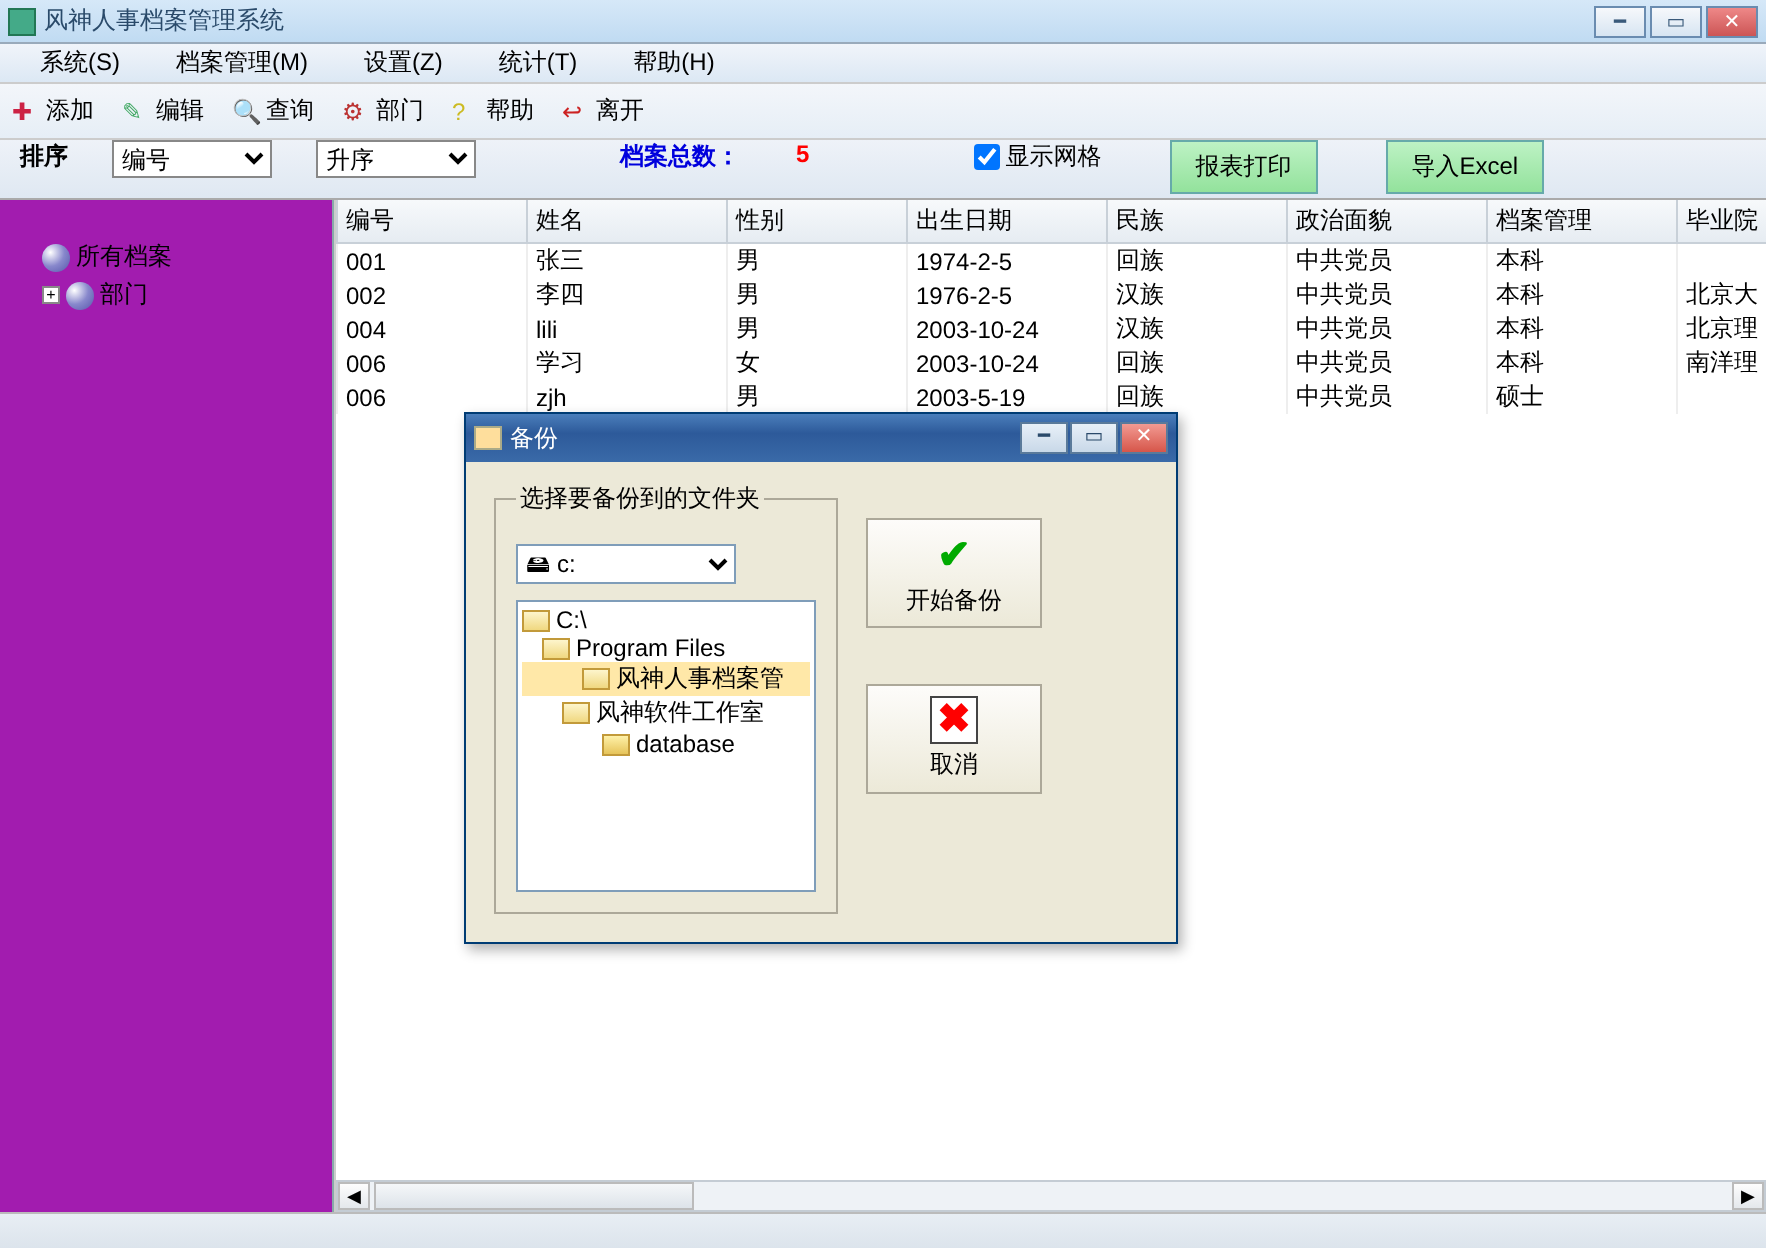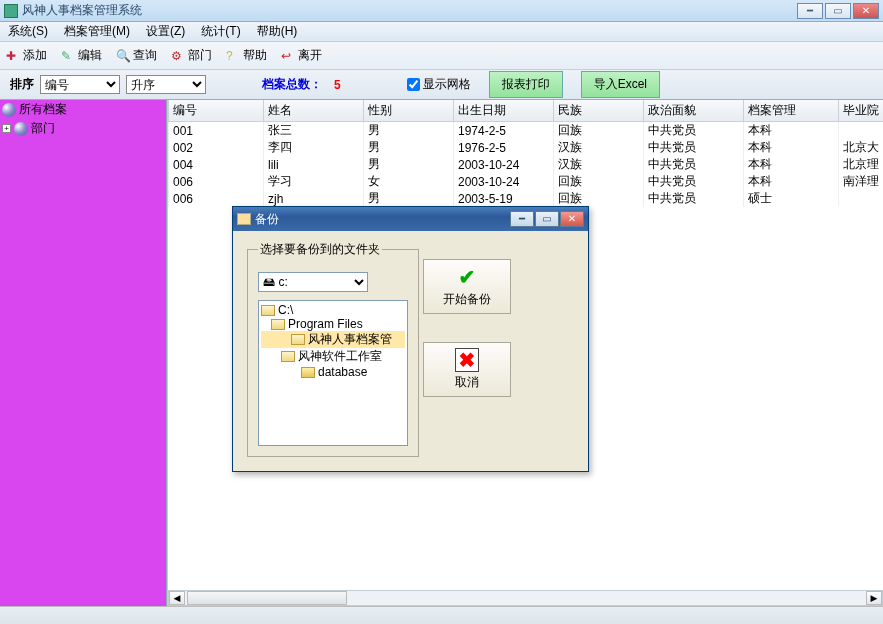--- a/index.html
+++ b/index.html
@@ -8,38 +8,38 @@
 
 .titlebar { height: 22px; background: linear-gradient(#d6e8f8,#c0dbf2); display: flex; align-items: center; padding: 0 4px; border-bottom: 1px solid #9ab; }
 .titlebar .app-icon { width: 14px; height: 14px; background: #4a8; border: 1px solid #275; margin-right: 4px; }
 .titlebar .title { font-size: 12px; color: #2a4a6a; }
 .titlebar .win-ctrls { margin-left: auto; display: flex; gap: 2px; }
 .titlebar .win-btn { width: 26px; height: 16px; background: linear-gradient(#f6f8fb,#d7e5f2); border: 1px solid #6a8cb0; color: #3a5a7a; font-size: 10px; display: flex; align-items: center; justify-content: center; }
 .titlebar .win-btn.close { background: linear-gradient(#e88,#c55); color: #fff; }
 
 
 .menubar { height: 20px; background: linear-gradient(#f0f4fa,#dce8f4); display: flex; align-items: center; padding: 0 4px; font-size: 12px; color: #000; gap: 8px; border-bottom: 1px solid #ccc; }
-.menubar span { padding: 1px 4px; }
+.menubar span { padding: 1px 4px; margin-left: 12px; }
 
 
 .toolbar { height: 28px; background: linear-gradient(#f3f6fa,#e6eef6); display: flex; align-items: center; padding: 0 6px; font-size: 12px; gap: 14px; border-bottom: 1px solid #ccc; }
 .tbtn { display: flex; align-items: center; gap: 3px; color: #000; }
 .tbtn .ic { width: 14px; height: 14px; display: inline-block; }
 
 
-.filterbar { height: 30px; background: linear-gradient(#eef2f8,#dfe8f2); display: flex; align-items: center; padding: 0 10px; font-size: 12px; gap: 6px; border-bottom: 1px solid #aaa; }
+.filterbar { height: 30px; background: linear-gradient(#eef2f8,#dfe8f2); display: flex; align-items: flex-start; padding: 0 10px; font-size: 12px; gap: 22px; border-bottom: 1px solid #aaa; }
 .filterbar select { font-size: 12px; height: 19px; border: 1px solid #888; background: #fff; }
 .filterbar .lbl-total { color: #00d; font-weight: bold; margin-left: 50px; }
 .filterbar .lbl-count { color: #f00; font-weight: bold; margin-left: 6px; }
 .filterbar .chk { margin-left: 60px; display: flex; align-items: center; gap: 3px; }
 .fbtn { margin-left: 12px; padding: 4px 12px; border: 1px solid #6aa; background: linear-gradient(#bdf2c4,#93e29c); font-size: 12px; cursor: pointer; }
 
 
 .content { display: flex; height: calc(624px - 22px - 20px - 28px - 30px - 18px); }
-.sidebar { width: 167px; background: #d946ef; border-right: 1px solid #8aa; padding: 0; font-size: 12px; }
+.sidebar { width: 167px; background: #a21caf; border-right: 1px solid #8aa; padding: 19px; font-size: 12px; }
 .sidebar .node { display: flex; align-items: center; gap: 3px; padding: 1px 2px; }
 .sidebar .icon-ball { width: 14px; height: 14px; background: radial-gradient(circle at 30% 30%,#fff,#88c,#55a); border-radius: 50%; }
 .sidebar .plus { width: 9px; height: 9px; border: 1px solid #888; font-size: 8px; line-height: 7px; text-align: center; color: #000; background: #fff; }
 
 .grid { flex: 1; background: #fff; position: relative; overflow: hidden; border-left: 1px solid #ccc; }
 .grid table { border-collapse: collapse; font-size: 12px; width: 100%; table-layout: fixed; }
 .grid th { background: linear-gradient(#f7f9fb,#e6ecf2); border: 1px solid #c8d0d8; border-top: none; text-align: left; padding: 2px 4px; font-weight: normal; height: 18px; }
 .grid td { border-left: 1px solid #eee; padding: 0 4px; height: 16px; white-space: nowrap; overflow: hidden; }
 
 
@@ -48,21 +48,21 @@
 .hscroll .arrow { width: 16px; height: 14px; background: linear-gradient(#fdfdfd,#e4e8ec); border: 1px solid #bbb; font-size: 9px; text-align: center; line-height: 12px; }
 .hscroll .thumb { width: 160px; height: 14px; background: linear-gradient(#f5f7f9,#dde3e9); border: 1px solid #bbb; margin-left: 2px; }
 
 
 .dialog { position: absolute; left: 232px; top: 206px; width: 357px; background: #ece9d8; border: 1px solid #003c74; box-shadow: 2px 3px 6px rgba(0,0,0,0.3); }
 .dialog .dlg-title { height: 24px; background: linear-gradient(#4a7ebb,#2d5a9a 40%,#3a6aa8); display: flex; align-items: center; padding: 0 4px; color: #fff; font-size: 12px; }
 .dialog .dlg-title .dicon { width: 14px; height: 12px; background: #fede9c; border: 1px solid #aa8; margin-right: 4px; }
 .dialog .dlg-ctrls { margin-left: auto; display: flex; }
 .dialog .dlg-ctrls .dbtn { width: 24px; height: 16px; background: linear-gradient(#e8f0f8,#c8d8e8); border: 1px solid #5a7a9a; font-size: 10px; text-align: center; line-height: 14px; color: #2a4a6a; margin-left: 1px; }
 .dialog .dlg-ctrls .dbtn.close { background: linear-gradient(#f29a92,#d6564a); color: #fff; }
-.dialog .dlg-body { padding: 10px 14px 14px; display: flex; gap: 4px; }
+.dialog .dlg-body { padding: 10px 14px 14px; display: flex; gap: 14px; }
 .dialog fieldset { border: 1px solid #aca899; padding: 8px 10px 10px; }
 .dialog legend { font-size: 12px; color: #000; padding: 0 2px; }
 .dialog .drive-sel { display: flex; align-items: center; margin: 6px 0 8px; }
 .dialog .drive-sel select { width: 110px; height: 20px; font-size: 12px; border: 1px solid #7f9db9; background: #fff; }
 .dialog .folder-box { width: 150px; height: 146px; border: 1px solid #7f9db9; background: #fff; font-size: 12px; padding: 2px; overflow: hidden; }
 .dialog .folder-box .fitem { display: flex; align-items: center; padding: 0px 0; white-space: nowrap; }
 .dialog .folder-box .fitem.sel { background: #ffe8a8; }
 .dialog .folder-box .fic { width: 14px; height: 11px; background: linear-gradient(#fef1a8,#e6c45a); border: 1px solid #c29a3a; margin-right: 3px; }
 .dialog .folder-box .fic.open { background: linear-gradient(#fdf5cc,#f0d880); }
 .dialog .btns { display: flex; flex-direction: column; gap: 28px; padding-top: 18px; }

